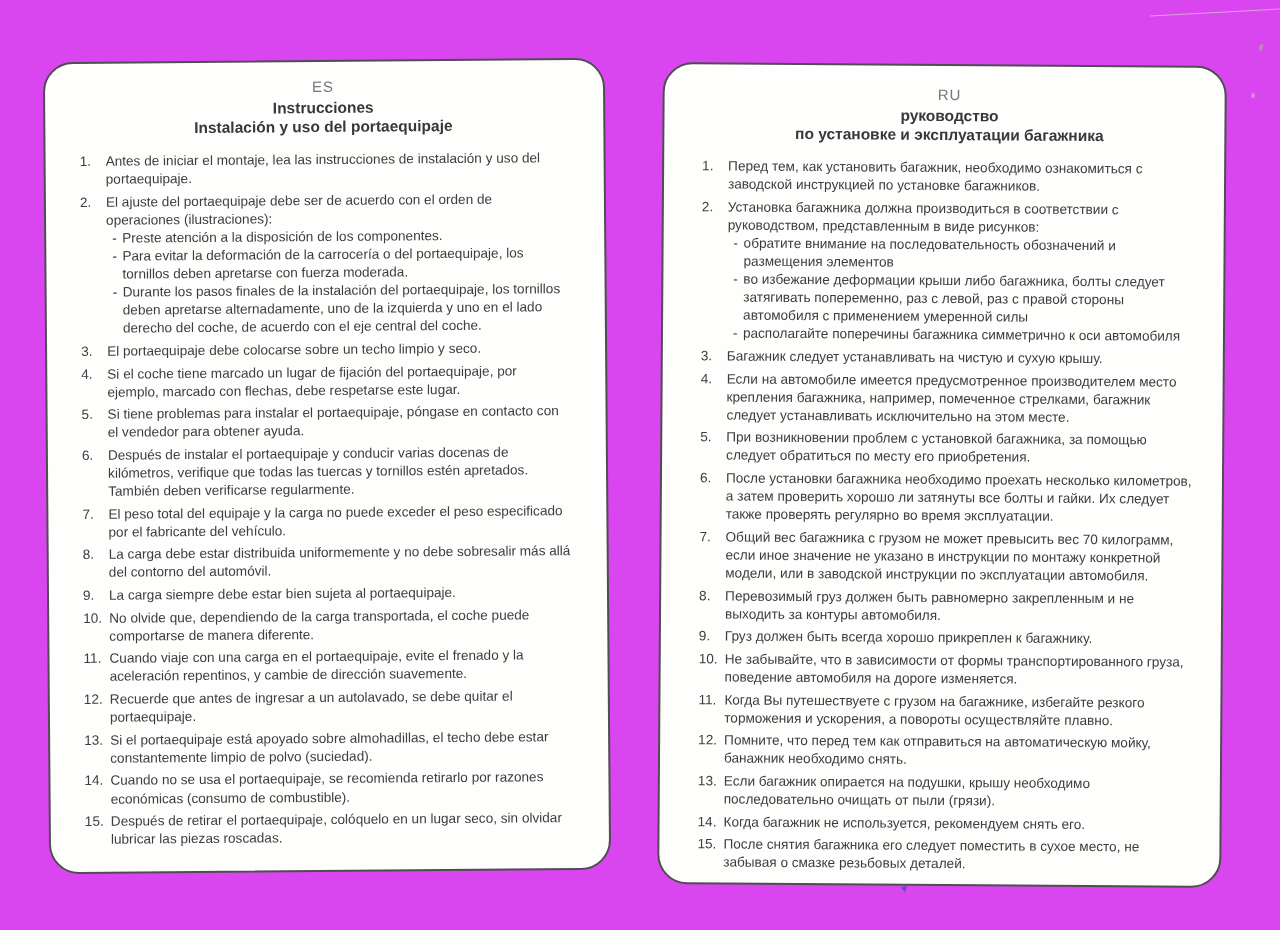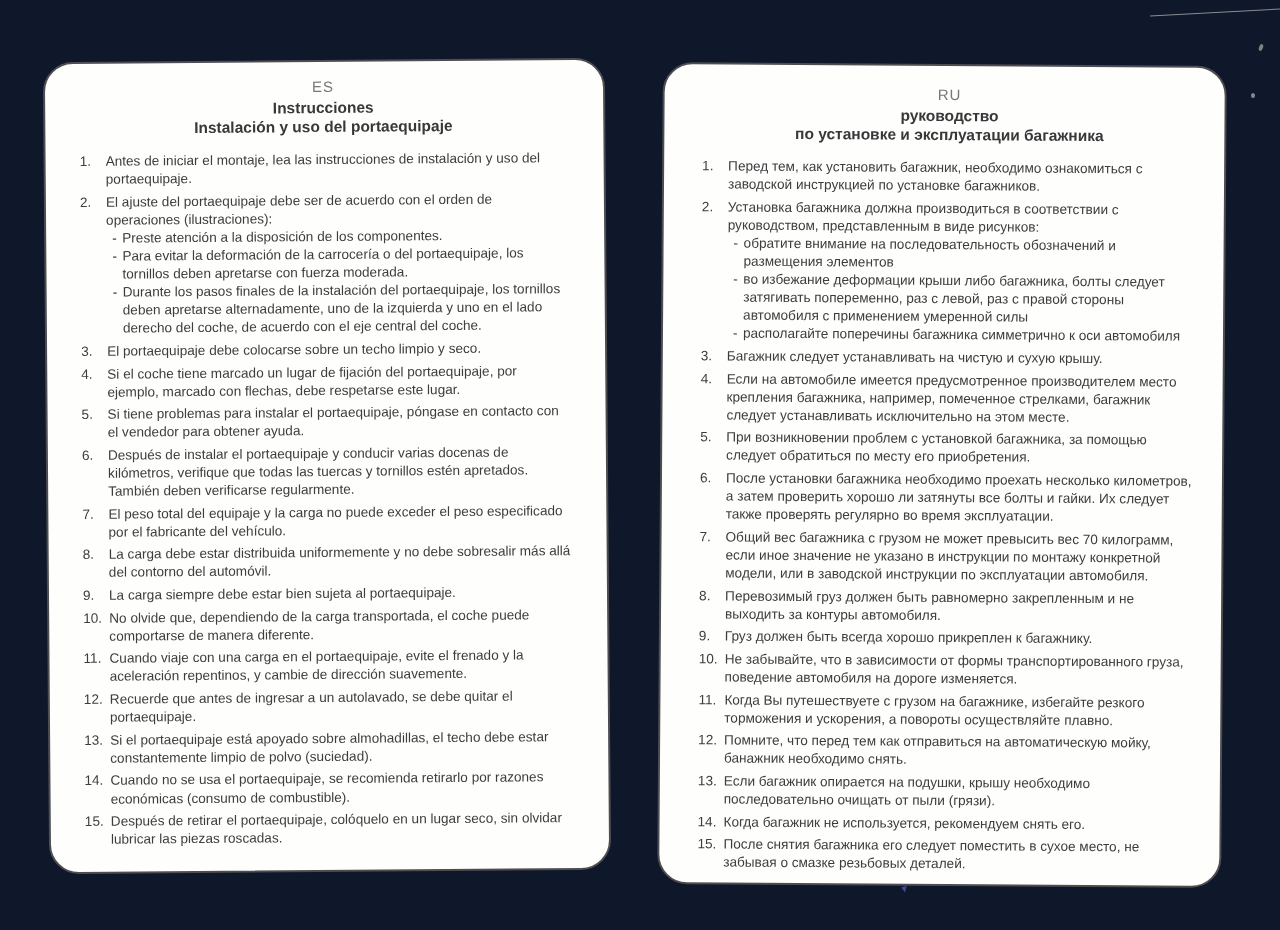--- a/index.html
+++ b/index.html
@@ -8,21 +8,21 @@
     width: 1280px;
     height: 930px;
     overflow: hidden;
     background: #fcfcf9;
     font-family: "Liberation Sans", sans-serif;
   }
   .page {
     position: relative;
     width: 1280px;
     height: 930px;
-    background: #0f172a;
+    background: #d946ef;
   }
   .panel {
     position: absolute;
     box-sizing: border-box;
     background: #fefefc;
     border: 2.6px solid #4e4e52;
     border-radius: 30px;
     color: #3d3d3f;
   }
   .panel-es {

